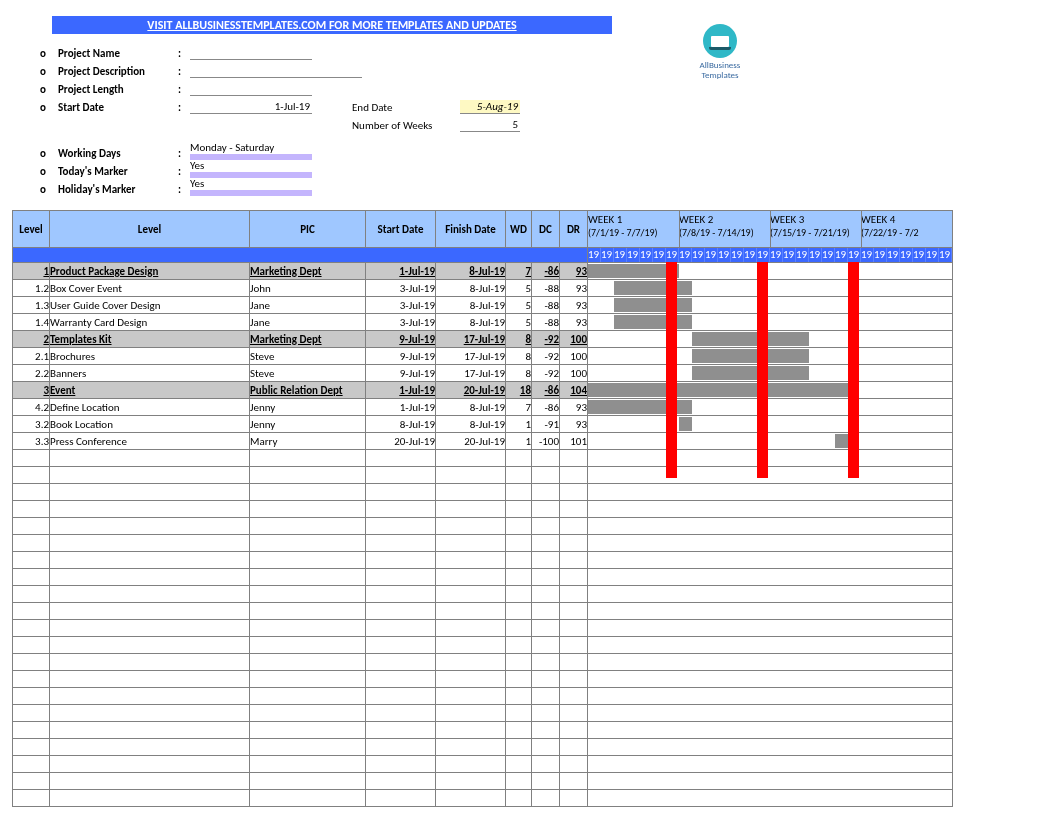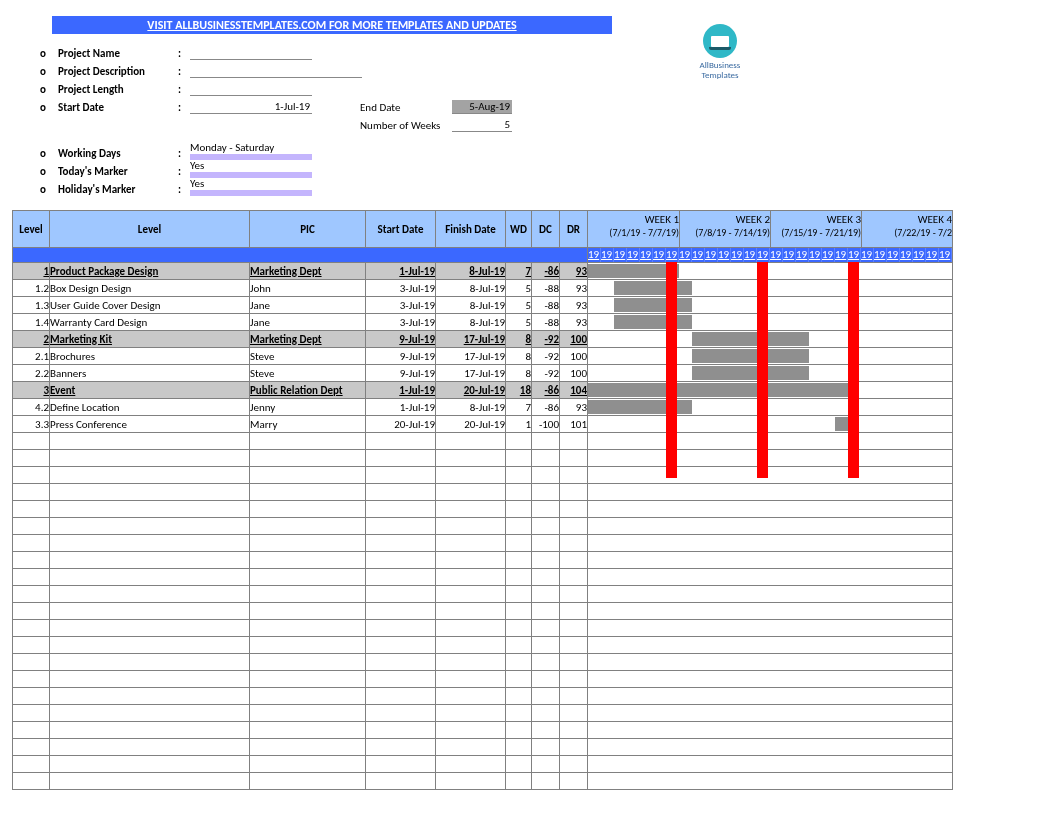--- a/index.html
+++ b/index.html
@@ -33,23 +33,23 @@
   .logo-text { font-size: 9px; color: #3a6aa0; line-height: 10px; }
   .meta { margin-left: 28px; margin-top: 8px; }
   .meta-row { display: flex; align-items: flex-end; height: 18px; font-size: 11px; }
   .meta-row.vspace { margin-top: 10px; }
   .bullet { width: 18px; color: #000; font-weight: bold; }
   .mlabel { width: 120px; font-weight: bold; }
   .mcolon { width: 12px; font-weight: bold; }
   .mval-a { width: 122px; border-bottom: 1px solid #888; text-align: right; padding-right: 2px; }
   .mval-b { width: 172px; border-bottom: 1px solid #888; }
   .mval-c { width: 122px; border-bottom: 6px solid #c4b5fd; }
-  .mlabel2 { width: 92px; margin-left: 8px; }
+  .mlabel2 { width: 108px; }
   .mval-d { width: 60px; border-bottom: 1px solid #888; text-align: right; padding-right: 2px; }
-  .mval-d.highlight { background: #a3a3a3; }
+  .mval-d.highlight { background: #fef9c3; font-style: italic; }
 
   .tbl-wrap { margin-top: 14px; }
   table.grid { border-collapse: collapse; table-layout: fixed; }
   table.grid th, table.grid td {
     border: 1px solid #808080; padding: 0; overflow: hidden;
     white-space: nowrap; font-size: 11px;
   }
   col.level { width: 37px; }
   col.task  { width: 200px; }
   col.pic   { width: 116px; }
@@ -63,25 +63,25 @@
   thead th { background: #9fc7ff; font-weight: bold; height: 36px; }
   thead .hdr-inner { padding: 2px 4px; text-align: center; }
   tbody td { height: 17px; }
   .txt-l { padding-left: 2px; text-align: left; }
   .txt-r { padding-right: 2px; text-align: right; }
   .sum-row td { background: #c8c8c8; font-weight: bold; text-decoration: underline; }
   .sum-row .gcell { background: #fff; text-decoration: none; }
   .empty-row td { background: #fff; }
 
   .gantt-head { position: relative; height: 36px; background: #9fc7ff; padding:0; }
-  .wk { text-align: right; }
+  .wk { text-align: left; }
   .wk .wk-t { font-size: 11px; font-weight: normal; padding-top: 2px; }
   .wk .wk-r { font-size: 10px; font-weight: normal; }
   .wk-line { position:absolute; top:0; height:36px; width:1px; background:#808080; }
-  .dcell { flex: 0 0 auto; text-align: right; border-right: 1px solid #5b82ff; text-decoration: underline; padding-right:1px;}
+  .dcell { flex: 0 0 auto; text-align: right; border-right: 1px solid #5b82ff; padding-right:1px;}
 
   tr.day-bar-row td { border-top: none; }
   tr.day-bar-row .dbar { height: 14px; background: #3b68ff; position: relative; }
 
   .gcell { position: relative; padding: 0 !important; background: #fff; }
   .gbar { position: absolute; top: 1px; height: 14px; background: #8f8f8f; }
 </style>
 </head>
 <body>
 
@@ -264,21 +264,21 @@
             <td class="txt-r">93</td>
             <td class="gcell" style="overflow: visible;">
               <div class="gbar" style="left: 0px; width: 91px;"></div>
               <div style="position: absolute; left: 78px; top: -1px; width: 11px; height: 216px; background: rgb(255, 0, 0); z-index: 5;"></div>
               <div style="position: absolute; left: 169px; top: -1px; width: 11px; height: 216px; background: rgb(255, 0, 0); z-index: 5;"></div>
               <div style="position: absolute; left: 260px; top: -1px; width: 11px; height: 216px; background: rgb(255, 0, 0); z-index: 5;"></div>
             </td>
           </tr>
           <tr class="">
             <td class="txt-r">1.2</td>
-            <td class="txt-l">Box Design Design</td>
+            <td class="txt-l">Box Cover Event</td>
             <td class="txt-l">John</td>
             <td class="txt-r">3-Jul-19</td>
             <td class="txt-r">8-Jul-19</td>
             <td class="txt-r">5</td>
             <td class="txt-r">-88</td>
             <td class="txt-r">93</td>
             <td class="gcell">
               <div class="gbar" style="left: 26px; width: 78px;"></div>
             </td>
           </tr>
@@ -303,21 +303,21 @@
             <td class="txt-r">8-Jul-19</td>
             <td class="txt-r">5</td>
             <td class="txt-r">-88</td>
             <td class="txt-r">93</td>
             <td class="gcell">
               <div class="gbar" style="left: 26px; width: 78px;"></div>
             </td>
           </tr>
           <tr class="sum-row">
             <td class="txt-r">2</td>
-            <td class="txt-l">Marketing Kit</td>
+            <td class="txt-l">Templates Kit</td>
             <td class="txt-l">Marketing Dept</td>
             <td class="txt-r">9-Jul-19</td>
             <td class="txt-r">17-Jul-19</td>
             <td class="txt-r">8</td>
             <td class="txt-r">-92</td>
             <td class="txt-r">100</td>
             <td class="gcell">
               <div class="gbar" style="left: 104px; width: 117px;"></div>
             </td>
           </tr>
@@ -367,20 +367,33 @@
             <td class="txt-r">1-Jul-19</td>
             <td class="txt-r">8-Jul-19</td>
             <td class="txt-r">7</td>
             <td class="txt-r">-86</td>
             <td class="txt-r">93</td>
             <td class="gcell">
               <div class="gbar" style="left: 0px; width: 104px;"></div>
             </td>
           </tr>
           <tr class="">
+            <td class="txt-r">3.2</td>
+            <td class="txt-l">Book Location</td>
+            <td class="txt-l">Jenny</td>
+            <td class="txt-r">8-Jul-19</td>
+            <td class="txt-r">8-Jul-19</td>
+            <td class="txt-r">1</td>
+            <td class="txt-r">-91</td>
+            <td class="txt-r">93</td>
+            <td class="gcell">
+              <div class="gbar" style="left: 91px; width: 13px;"></div>
+            </td>
+          </tr>
+          <tr class="">
             <td class="txt-r">3.3</td>
             <td class="txt-l">Press Conference</td>
             <td class="txt-l">Marry</td>
             <td class="txt-r">20-Jul-19</td>
             <td class="txt-r">20-Jul-19</td>
             <td class="txt-r">1</td>
             <td class="txt-r">-100</td>
             <td class="txt-r">101</td>
             <td class="gcell">
               <div class="gbar" style="left: 247px; width: 13px;"></div>

